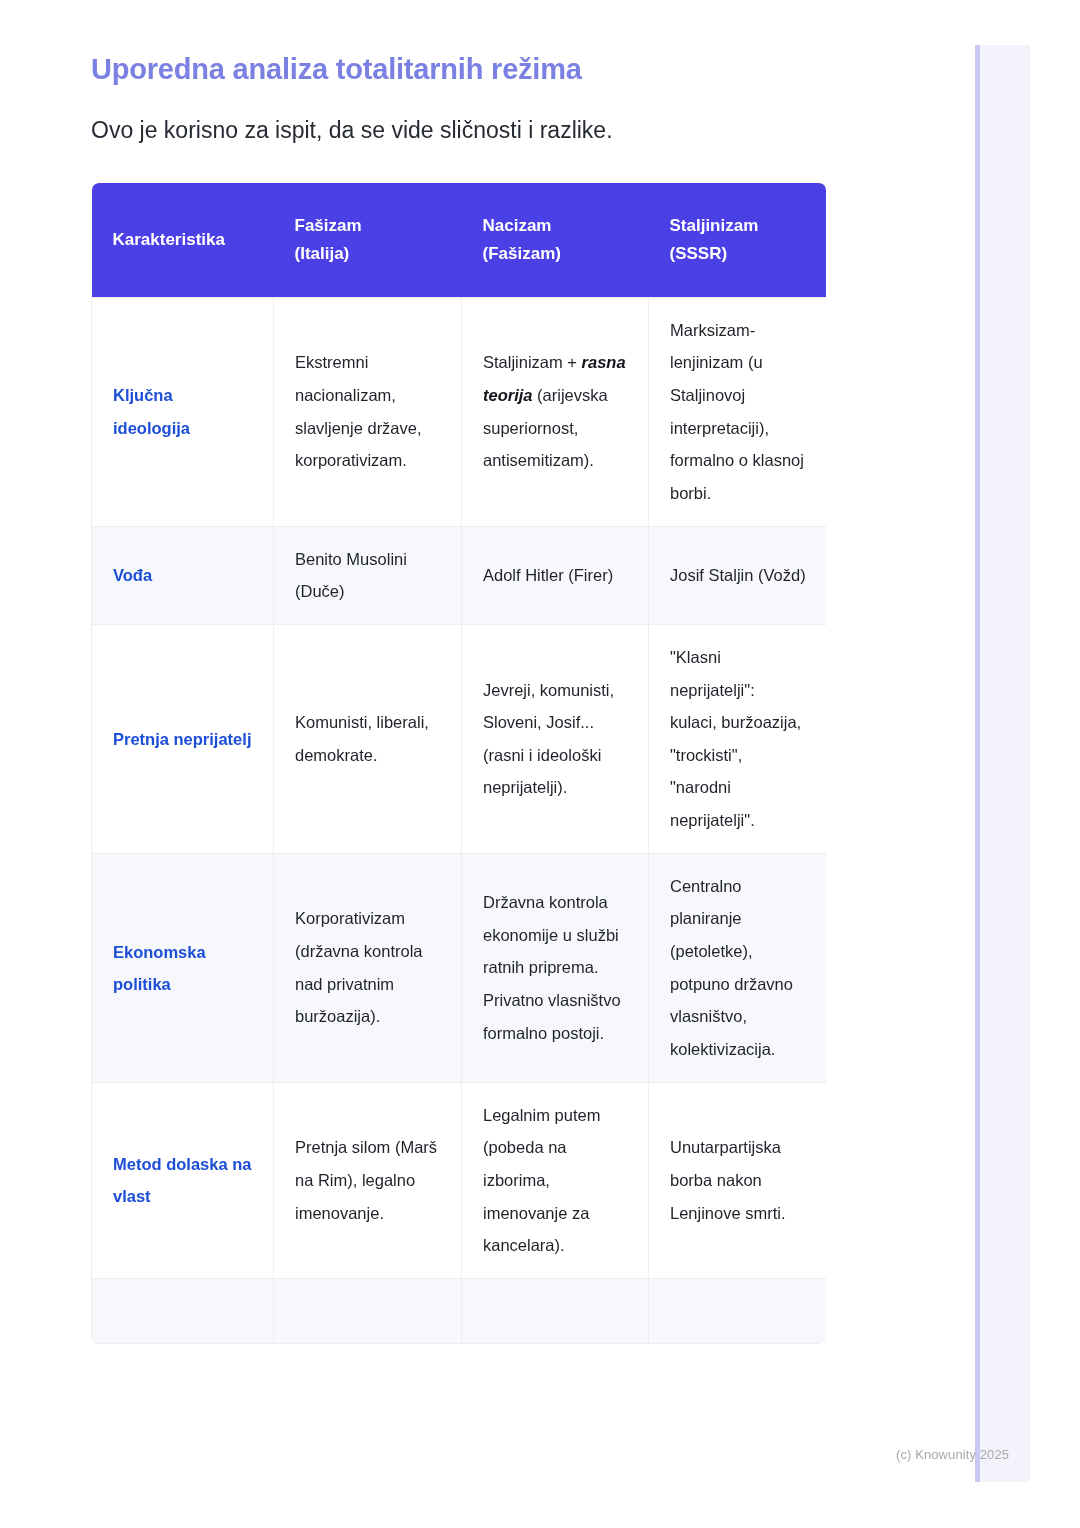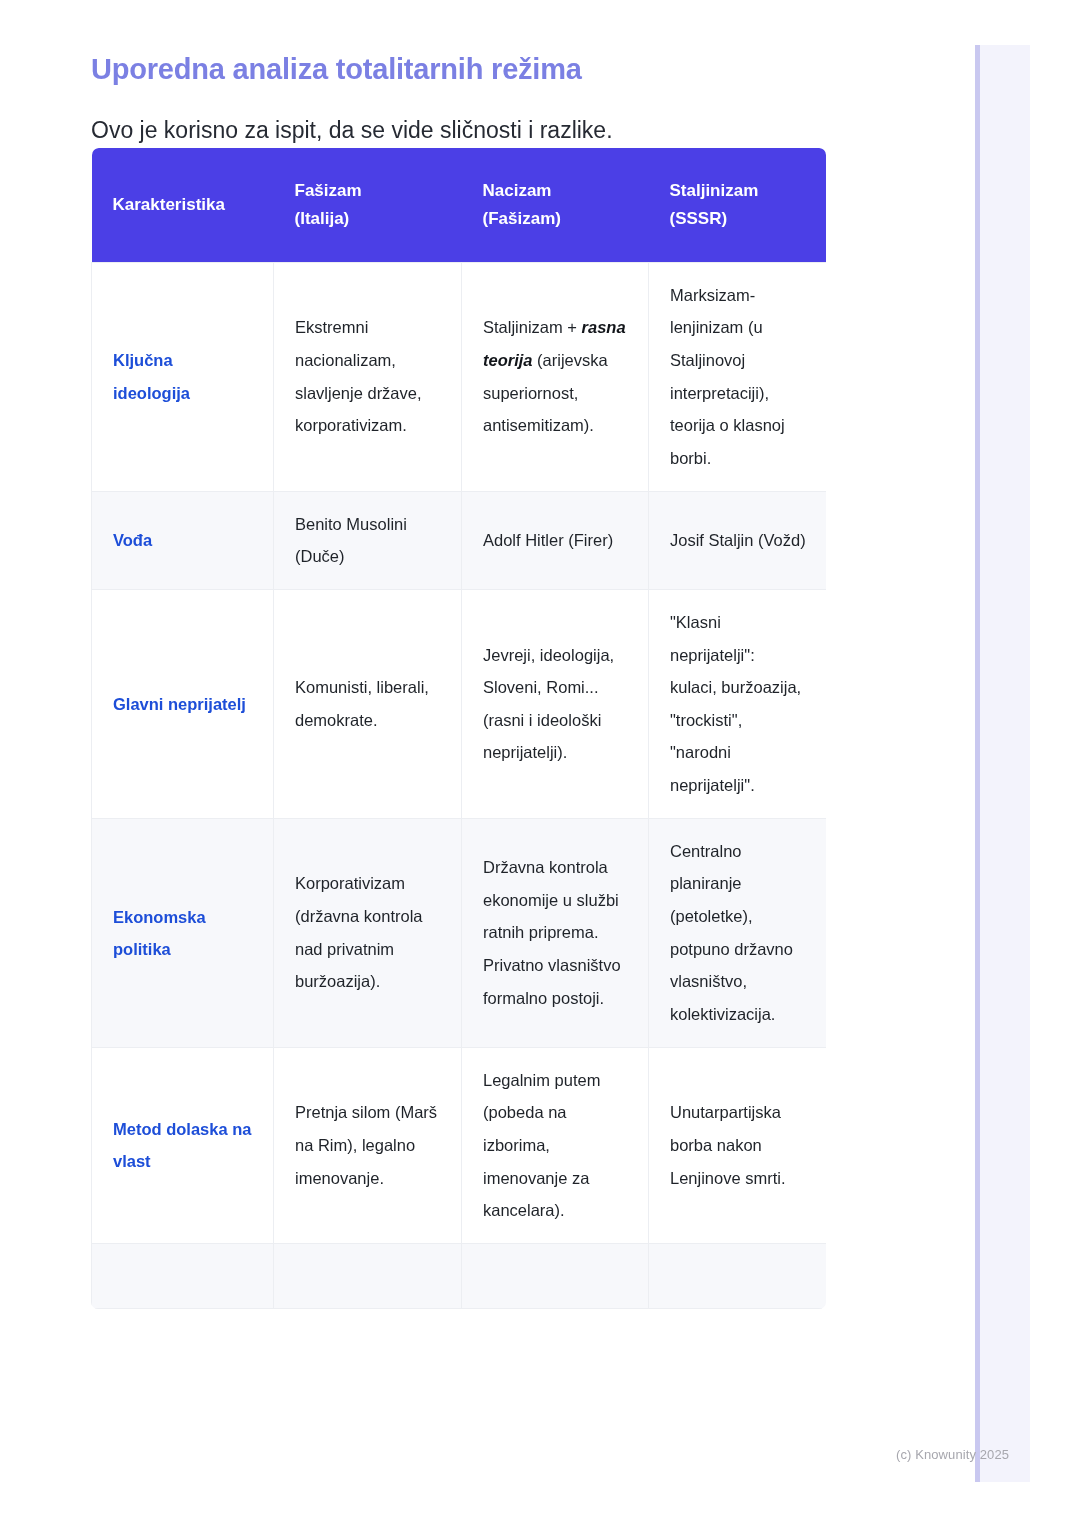--- a/index.html
+++ b/index.html
@@ -46,20 +46,21 @@
     margin: 0;
     padding-top: 26px;
     font-size: 23px;
     font-weight: 400;
     line-height: 1.45;
     color: #262a33;
   }
 
   
   .table-wrap {
+    margin-top: 35px;
     width: 735px;
     border-radius: 7px;
     overflow: hidden;
     background: #ffffff;
   }
 
   table.cmp {
     border-collapse: collapse;
     width: 735px;
     table-layout: fixed;
@@ -187,44 +188,44 @@
 
           <tr class="odd">
             <td class="key">Ključna ideologija</td>
             <td>
               <p class="cell">Ekstremni nacionalizam, slavljenje države, korporativizam.</p>
             </td>
             <td>
               <p class="cell"><span>Staljinizam + </span><b>rasna teorija</b><span> (arijevska superiornost, antisemitizam).</span></p>
             </td>
             <td>
-              <p class="cell">Marksizam-lenjinizam (u Staljinovoj interpretaciji), teorija o klasnoj borbi.</p>
+              <p class="cell">Marksizam-lenjinizam (u Staljinovoj interpretaciji), formalno o klasnoj borbi.</p>
             </td>
           </tr>
 
           <tr class="even">
             <td class="key">Vođa</td>
             <td>
               <p class="cell">Benito Musolini (Duče)</p>
             </td>
             <td>
               <p class="cell">Adolf Hitler (Firer)</p>
             </td>
             <td>
               <p class="cell">Josif Staljin (Vožd)</p>
             </td>
           </tr>
 
           <tr class="odd">
-            <td class="key">Glavni neprijatelj</td>
+            <td class="key">Pretnja neprijatelj</td>
             <td>
               <p class="cell">Komunisti, liberali, demokrate.</p>
             </td>
             <td>
-              <p class="cell">Jevreji, ideologija, Sloveni, Romi... (rasni i ideološki neprijatelji).</p>
+              <p class="cell">Jevreji, komunisti, Sloveni, Josif... (rasni i ideološki neprijatelji).</p>
             </td>
             <td>
               <p class="cell">"Klasni neprijatelji": kulaci, buržoazija, "trockisti", "narodni neprijatelji".</p>
             </td>
           </tr>
 
           <tr class="even">
             <td class="key">Ekonomska politika</td>
             <td>
               <p class="cell">Korporativizam (državna kontrola nad privatnim buržoazija).</p>

